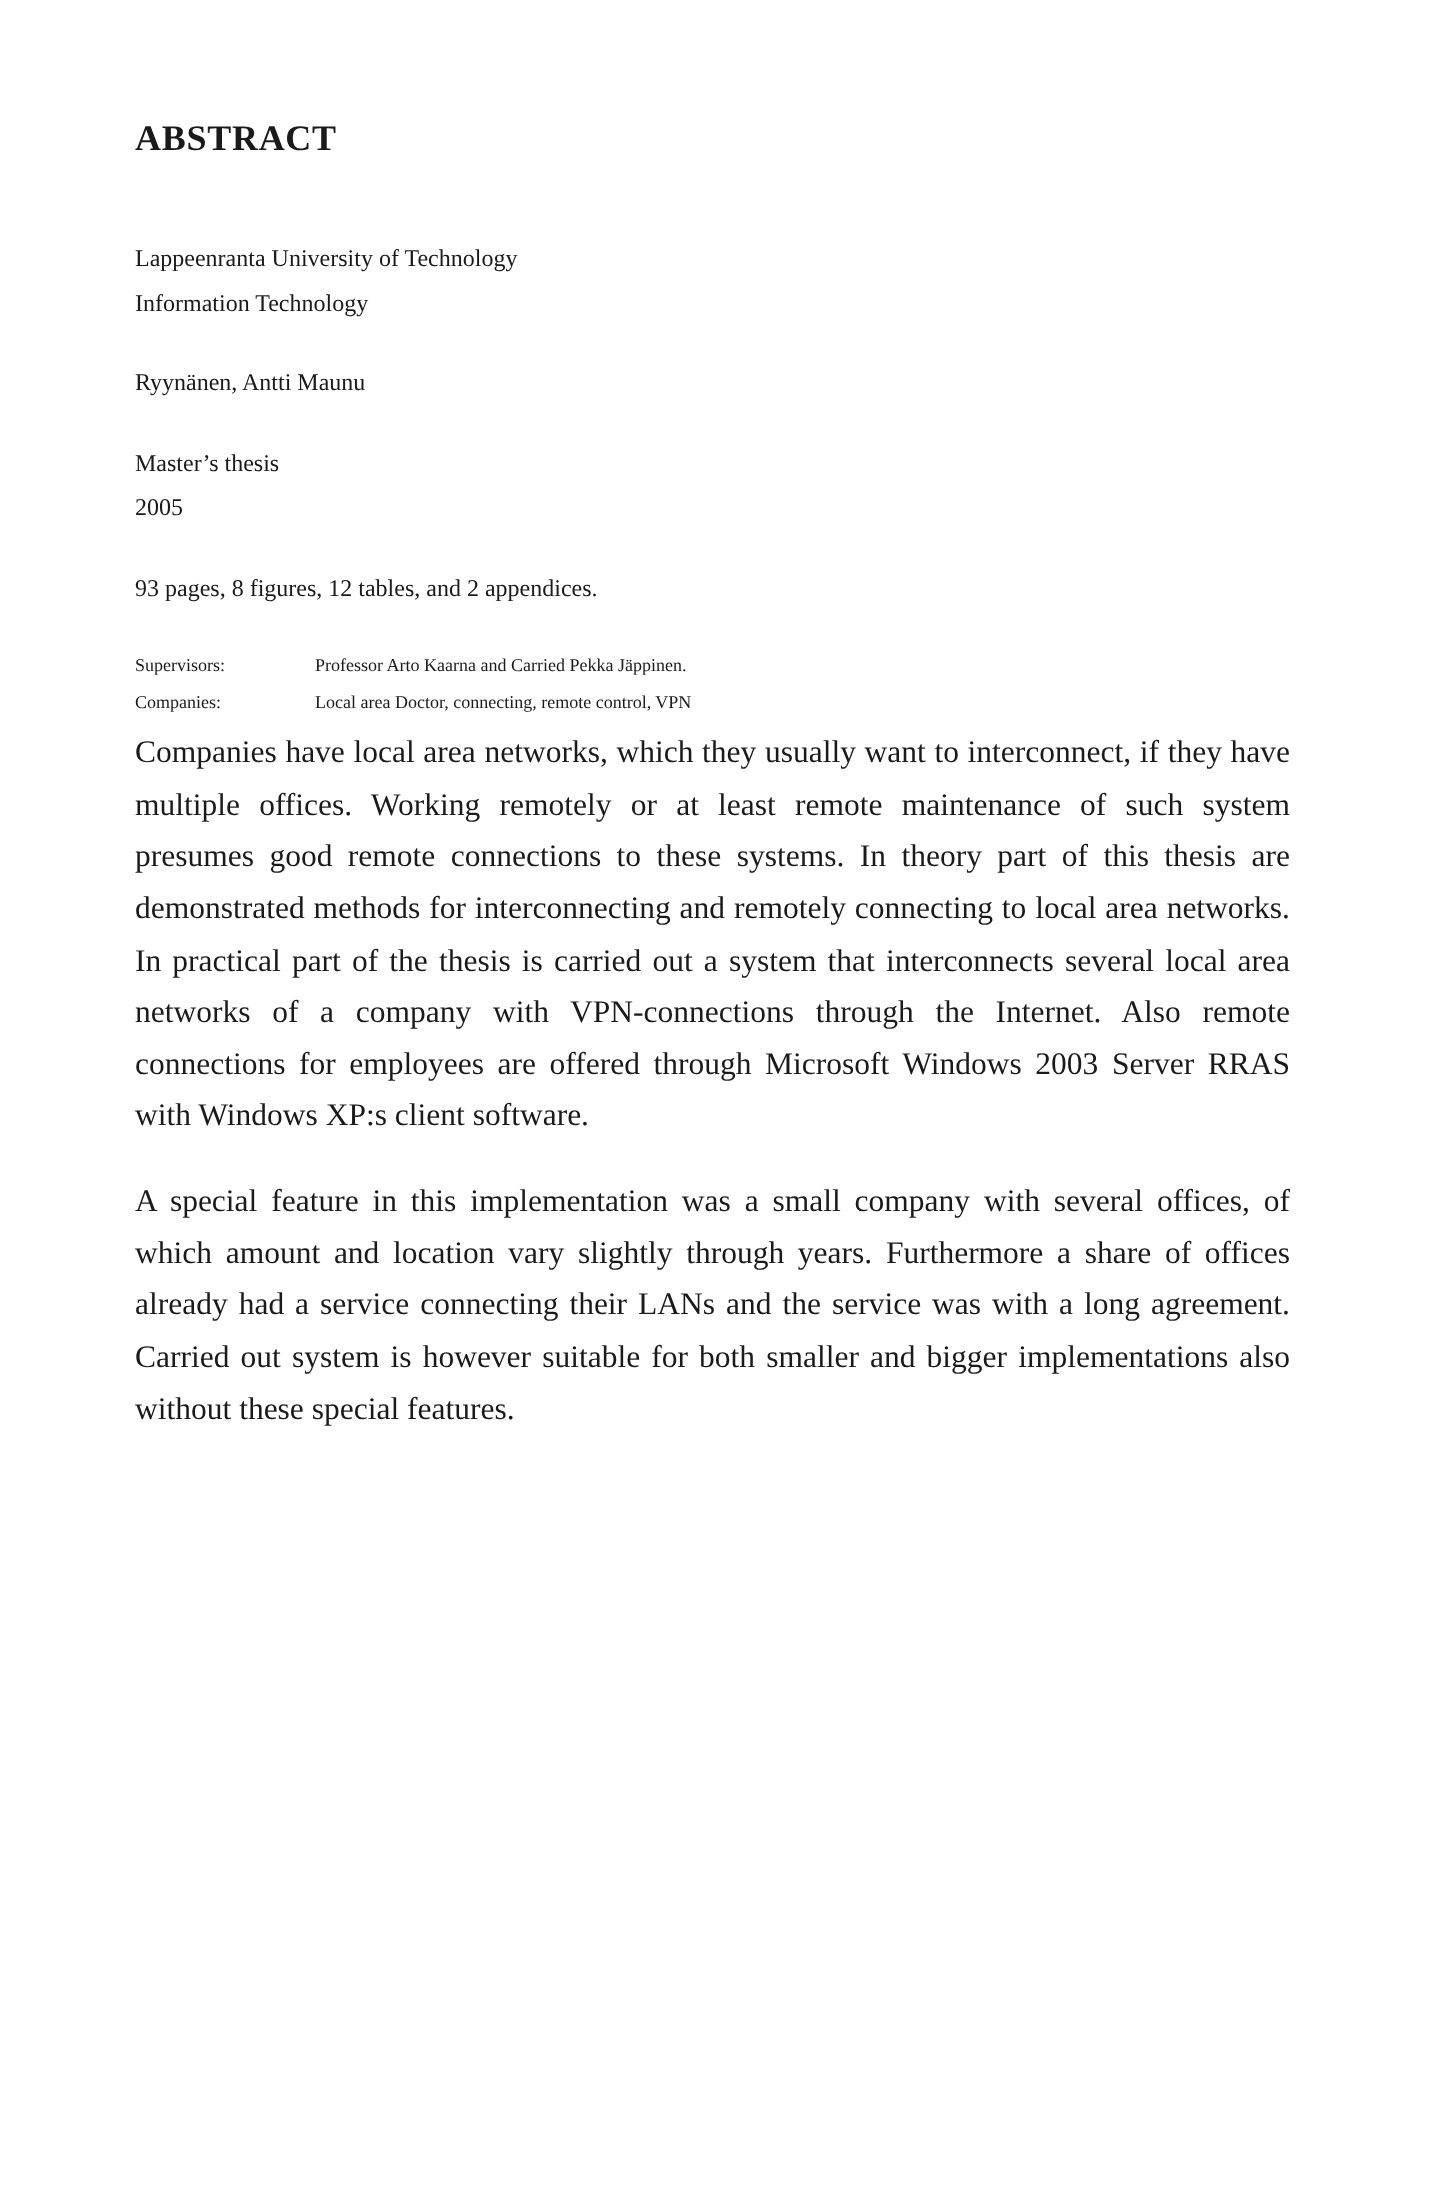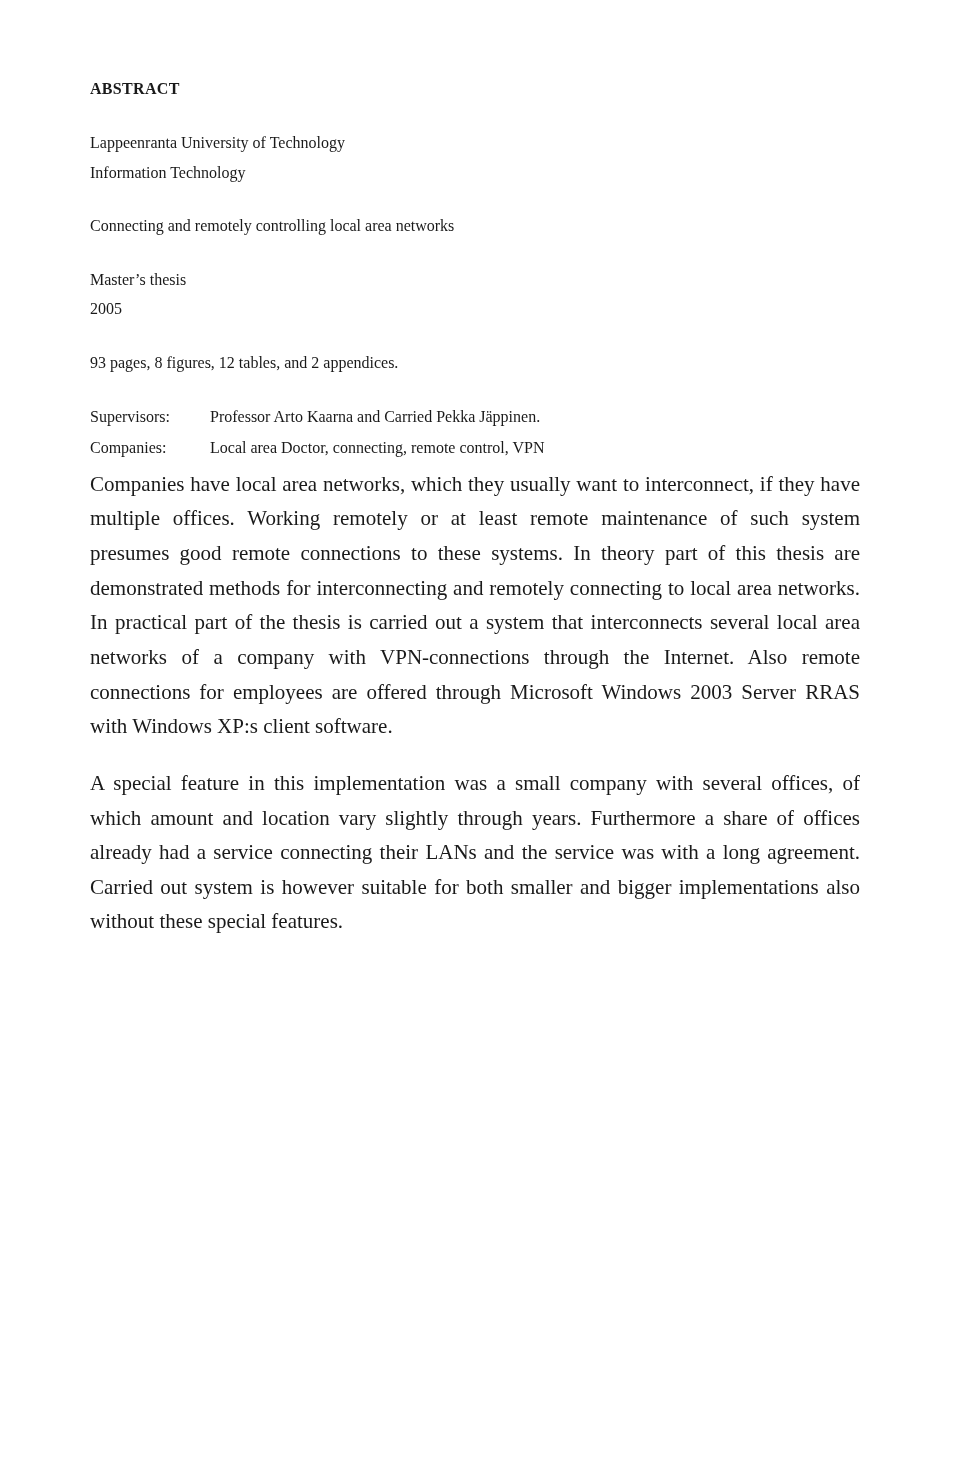--- a/index.html
+++ b/index.html
@@ -18,44 +18,44 @@
     }
 
     .page {
       width: 960px;
       min-height: 1471px;
       background: #ffffff;
       padding: 80px 100px 80px 90px;
     }
 
     .abstract-heading {
-      font-size: 16px;
+      font-size: 24px;
       font-weight: bold;
-      margin-bottom: 32px;
+      margin-bottom: 53px;
       letter-spacing: 0.02em;
     }
 
     .meta-block {
       margin-bottom: 28px;
     }
 
     .meta-line {
       font-size: 16px;
       line-height: 1.6;
       margin-bottom: 4px;
     }
 
     .section-gap {
       margin-bottom: 28px;
     }
 
     .label-value-row {
       display: flex;
       align-items: flex-start;
-      font-size: 16px;
+      font-size: 12px;
       line-height: 1.6;
       margin-bottom: 6px;
       justify-content: center;
     }
 
     .label-col {
       min-width: 120px;
       font-weight: normal;
     }
 
@@ -79,24 +79,24 @@
 
 <div class="page">
 
   <div class="abstract-heading">ABSTRACT</div>
 
   <div class="meta-block section-gap">
     <div class="meta-line">Lappeenranta University of Technology</div>
     <div class="meta-line">Information Technology</div>
   </div>
 
+  <div class="meta-block section-gap">
+    <div class="meta-line">Ryynänen, Antti Maunu</div>
+  </div>
 
-  <div class="meta-block section-gap">
-    <div class="meta-line">Connecting and remotely controlling local area networks</div>
-  </div>
 
   <div class="meta-block section-gap">
     <div class="meta-line">Master’s thesis</div>
     <div class="meta-line">2005</div>
   </div>
 
   <div class="meta-block section-gap">
     <div class="meta-line">93 pages, 8 figures, 12 tables, and 2 appendices.</div>
   </div>
 

